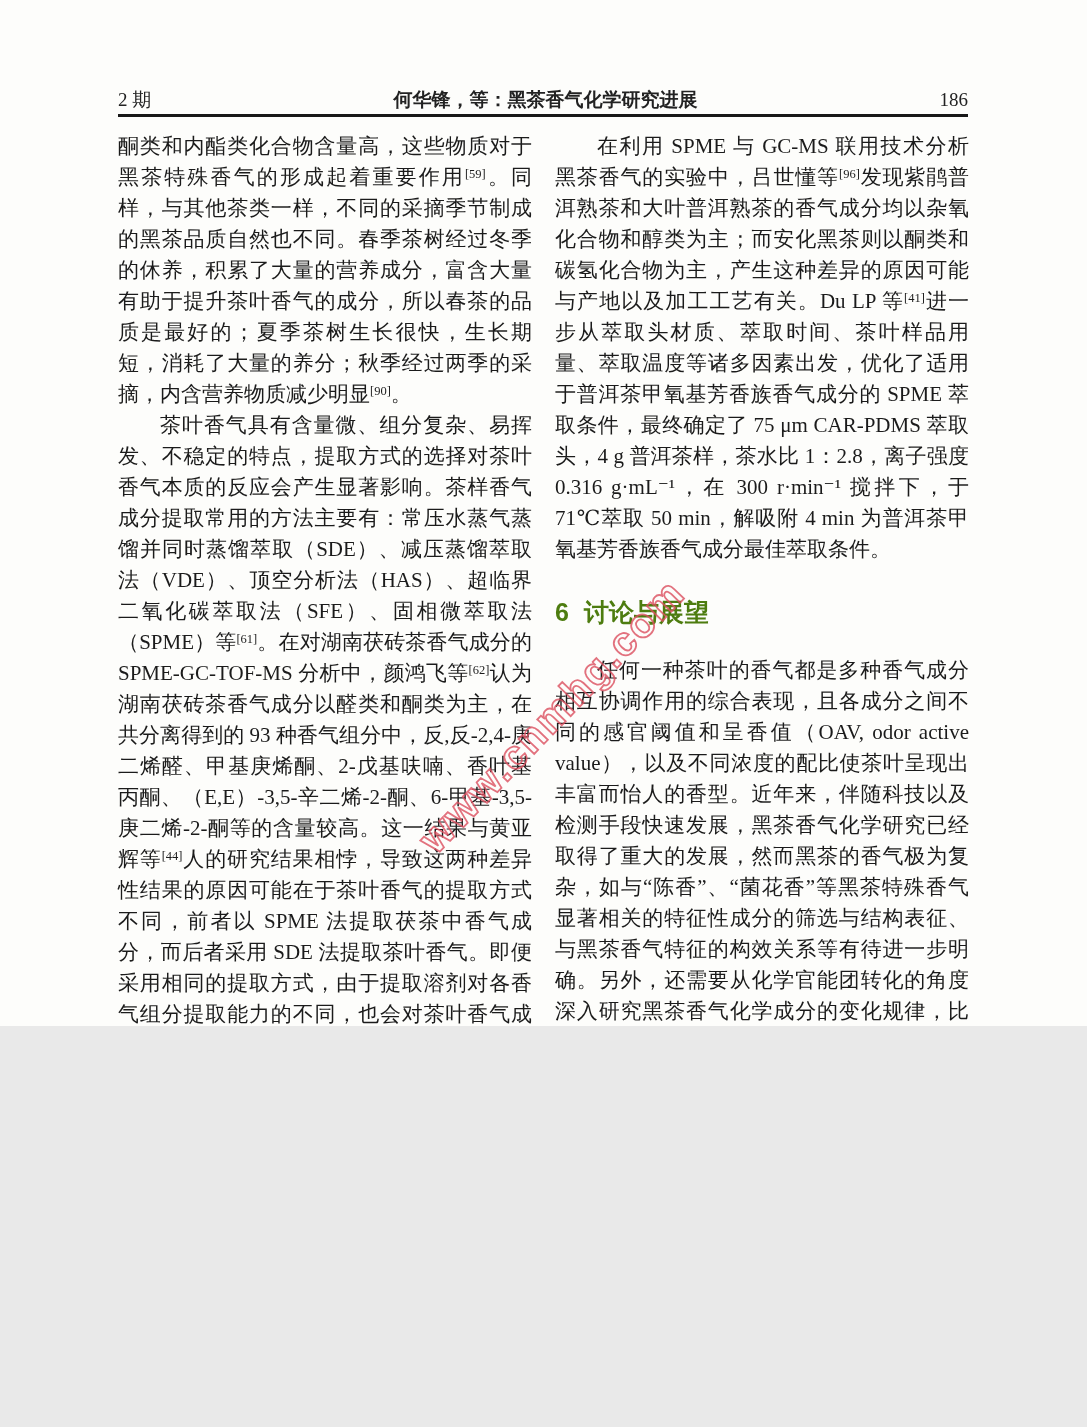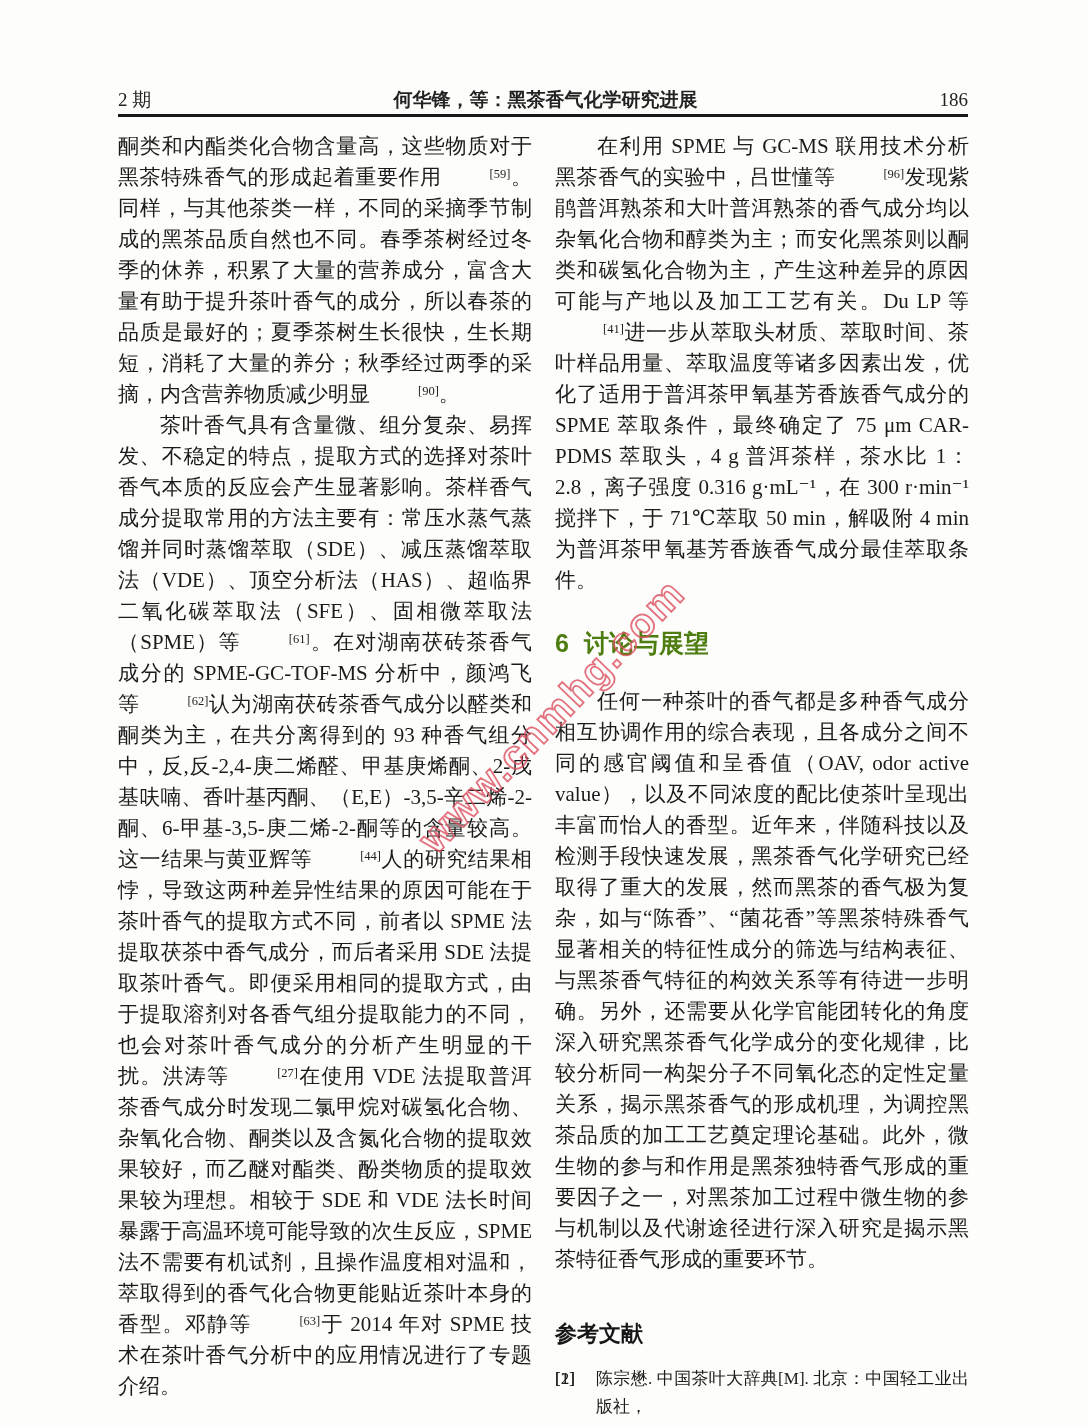--- a/index.html
+++ b/index.html
@@ -1,19 +1,19 @@
 <!DOCTYPE html>
 <html><head>
 <meta charset="utf-8">
 <style>
   * { margin: 0; padding: 0; box-sizing: border-box; }
   html, body { background: #e9e9e9; }
   .page {
     position: relative;
-    width: 1087px; height: 1427px;
+    width: 1087px; height: 1026px;
     margin: 0 auto;
     background: #fdfdfb;
     color: #1b1b1b;
     font-family: "Liberation Serif", "DejaVu Serif", serif;
     overflow: hidden;
   }
   .page-header {
     position: absolute; top: 87px; left: 118px; width: 850px;
     display: flex; justify-content: space-between; align-items: baseline;
     font-size: 19px; color: #222;
@@ -27,21 +27,21 @@
     position: absolute; top: 131px; left: 118px; width: 851px;
     display: flex; gap: 23px;
   }
   .col { width: 414px; }
   .para {
     font-size: 21px; line-height: 31px;
     text-align: justify; text-indent: 2em;
     word-break: break-word;
   }
   .para.continuation { text-indent: 0; }
-  sup { font-size: 12.5px; line-height: 0; vertical-align: 6px; margin-left: 48px; }
+  sup { font-size: 12.5px; line-height: 0; vertical-align: 6px; }
   .section-heading {
     margin: 31px 0 26px;
     font-family: "Liberation Sans", "DejaVu Sans", sans-serif;
     font-weight: bold; font-size: 25px; color: #4d7c0f;
   }
   .section-heading .sec-num { margin-right: 15px; }
   .refs-heading {
     margin: 44px 0 16px;
     font-family: "Liberation Sans", "DejaVu Sans", sans-serif;
     font-weight: bold; font-size: 22px; color: #161616;

